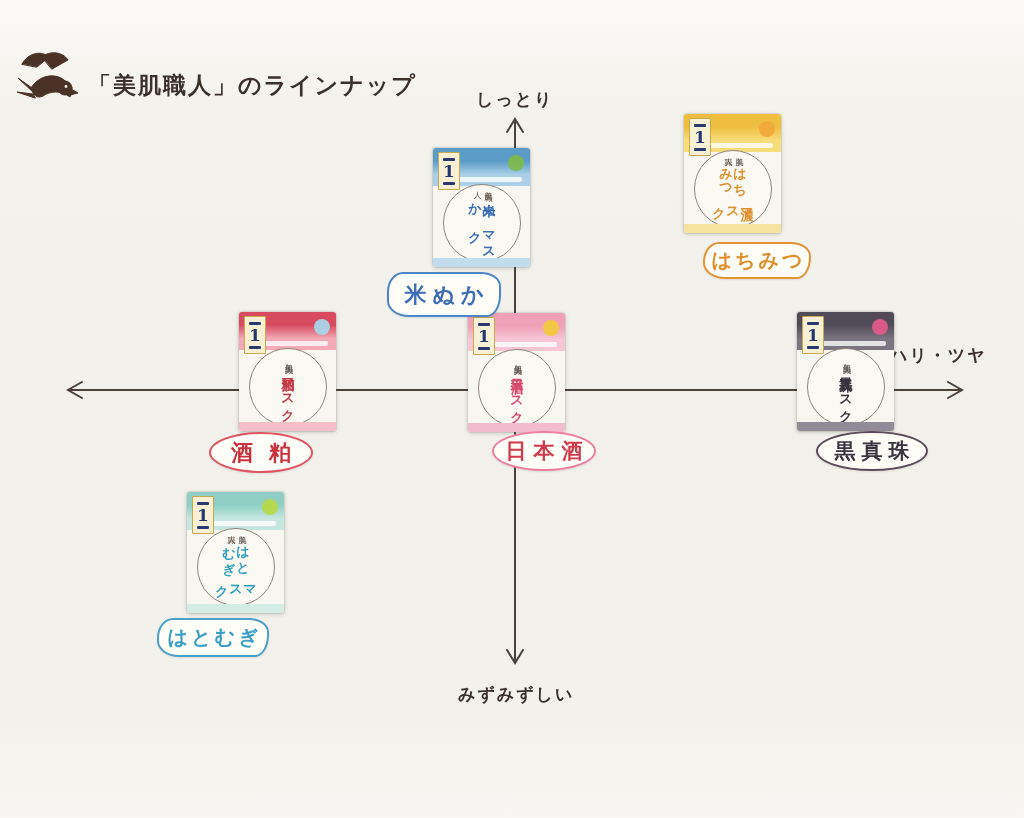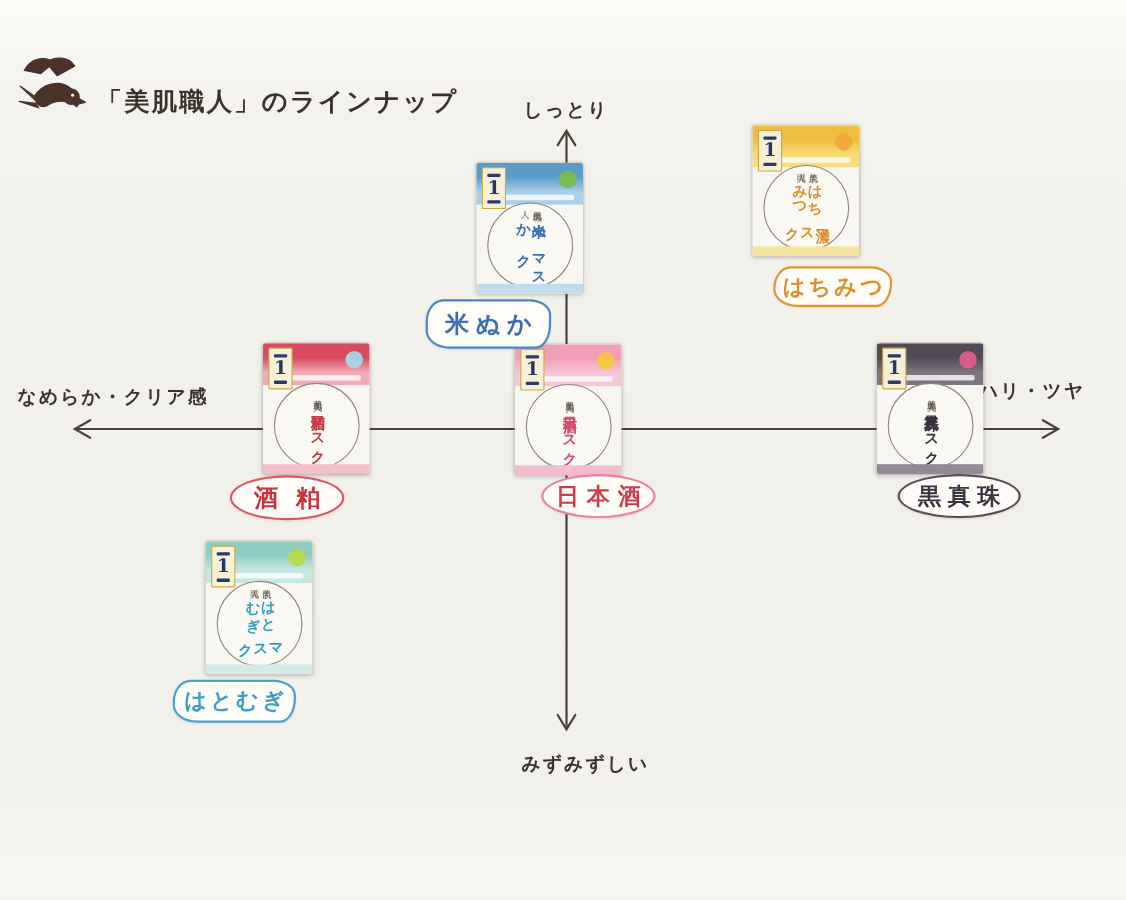--- a/index.html
+++ b/index.html
@@ -7,34 +7,34 @@
     font-family:"DejaVu Sans","Liberation Sans",sans-serif;
     background:#e8e7e2;
   }
   #canvas{
     position:relative;
     width:1024px;height:818px;
     background:linear-gradient(180deg,#fbfaf7 0%,#f3f2ed 12%,#f1f0eb 55%,#f2f1ec 88%,#f7f6f2 100%);
     overflow:hidden;
   }
   
-  .header{position:absolute;left:16px;top:48px;display:flex;align-items:flex-end;gap:10px;z-index:4;}
+  .header{position:absolute;left:16px;top:48px;display:flex;align-items:center;gap:10px;z-index:4;}
   .logo{width:62px;height:60px;}
   .title{
     font-size:23px;font-weight:bold;color:#3a312a;letter-spacing:2px;
     padding-top:14px;
   }
   
   .axes{position:absolute;left:0;top:0;z-index:1;}
   .axis-label{
     position:absolute;font-size:17px;font-weight:bold;color:#3a312a;
     letter-spacing:2px;z-index:1;white-space:nowrap;
   }
   .axis-top{left:476px;top:88px;}
-  .axis-bottom{left:458px;top:683px;margin-left:16px;}
+  .axis-bottom{left:458px;top:683px;}
   .axis-left{left:16px;top:349px;}
   .axis-right{left:890px;top:344px;}
   
   .package{
     position:absolute;width:97px;height:119px;z-index:2;
     background:#f8f6f0;border-radius:3px;overflow:hidden;
     box-shadow:0 1px 4px rgba(60,50,40,.25), 0 0 0 1px rgba(120,110,100,.12);
   }
   .pkg-band{
     position:absolute;left:0;top:0;right:0;height:38px;
@@ -140,21 +140,20 @@
       <path d="M507 132 L515 119 L523 132"></path>
       <path d="M507 650 L515 663 L523 650"></path>
       <line x1="70" y1="390" x2="960" y2="390"></line>
       <path d="M82 382 L68 390 L82 398"></path>
       <path d="M948 382 L962 390 L948 398"></path>
     </g>
   </svg>
 
   <div class="axis-label axis-top">しっとり</div>
   <div class="axis-label axis-bottom">みずみずしい</div>
-  <div class="axis-label axis-left">なめらか・クリア感</div>
   <div class="axis-label axis-right">ハリ・ツヤ</div>
 
   <div class="package pkg-rice" style="--accent: #3d6db5; --band-top: #5b9bc8; --band-bottom: #aacfe6; --strip: #c3dcec; --dot: #7db94e; --bubble-border: #4a86c8; --label-color: #3d6db5;">
     <div class="pkg-band"></div>
     <div class="pkg-badge">
         <span class="badge-one">1</span>
       </div>
     <div class="pkg-dot"></div>
     <div class="pkg-circle">
       <span class="pkg-brand">美肌職人</span>

